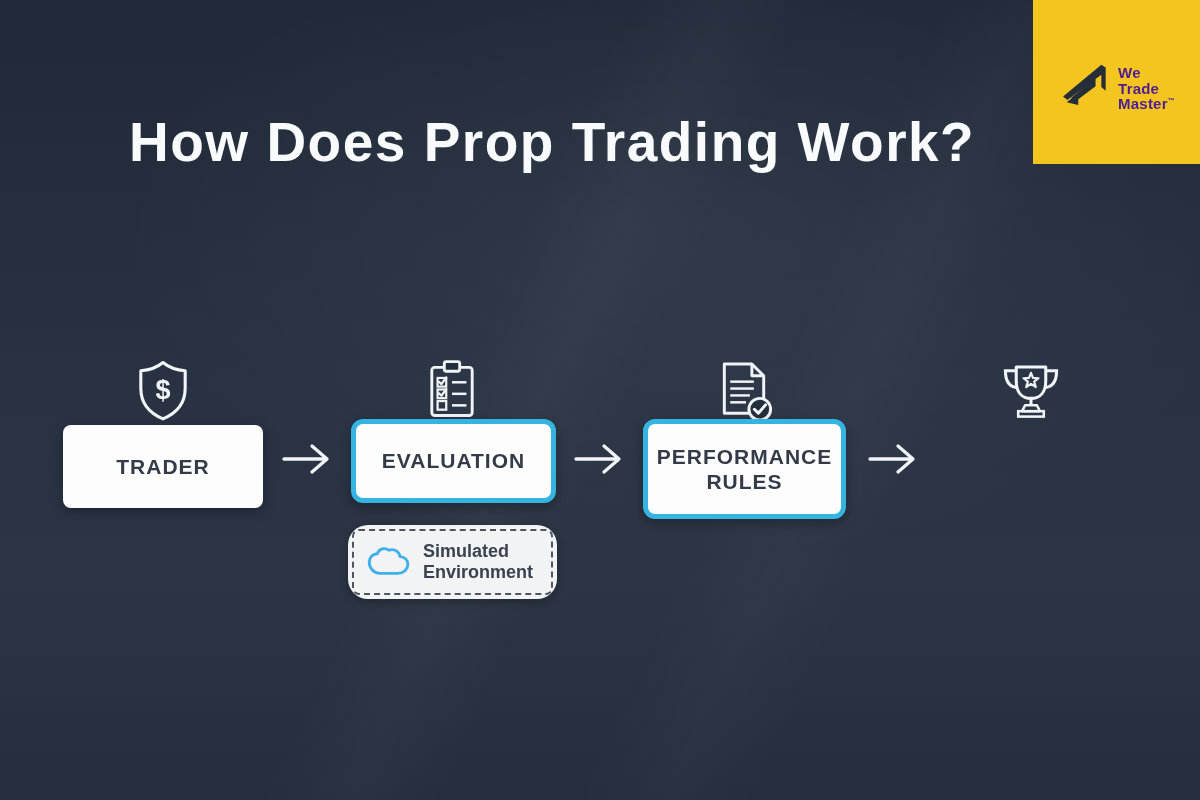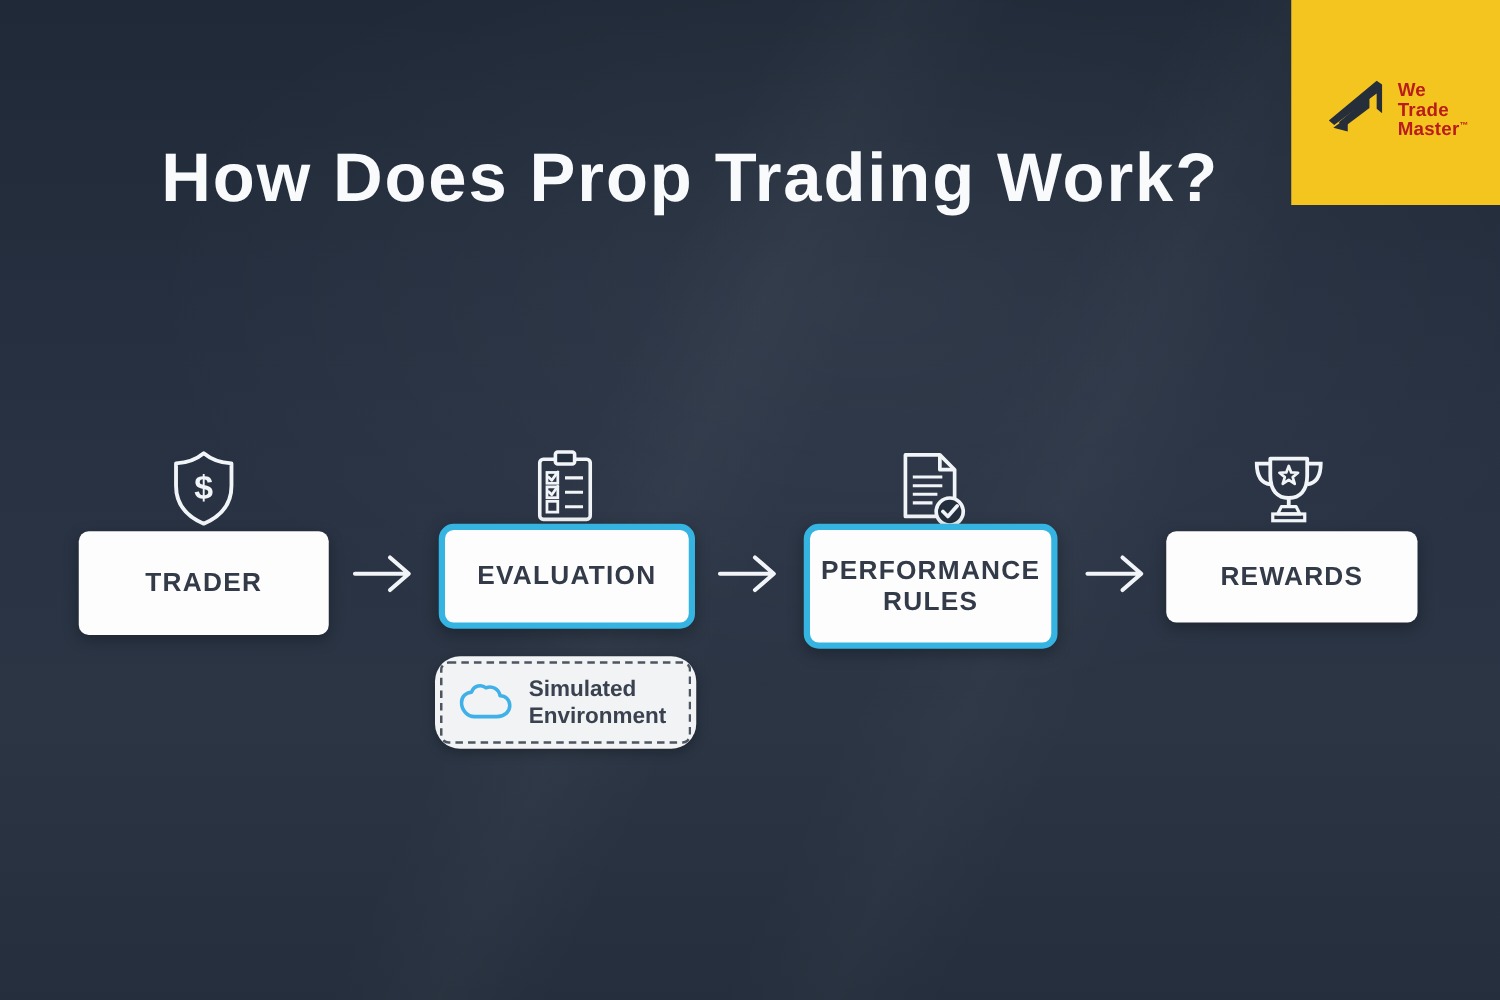--- a/index.html
+++ b/index.html
@@ -22,21 +22,21 @@
     color:#f8fafc; white-space:nowrap;
   }
 
   
   .logo-box {
     position:absolute; left:1033px; top:0; width:167px; height:164px;
     background:#F5C51F;
     display:flex; align-items:center; justify-content:center; gap:8px;
   }
   .logo-text {
-    font-size:15px; font-weight:700; line-height:1.06; color:#b91c1c; letter-spacing:.2px;margin-top:13px;
+    font-size:15px; font-weight:700; line-height:1.06; color:#4c1d95; letter-spacing:.2px;margin-top:13px;
   }
   .logo-text .tm { font-size:7px; vertical-align:super; }
 
   
   .box {
     position:absolute; background:#FDFDFE; border-radius:8px;
     display:flex; align-items:center; justify-content:center; text-align:center;
     color:#333B49; font-weight:700; font-size:21px; letter-spacing:1px; line-height:1.2;
     box-shadow:0 4px 12px rgba(0,0,0,0.28);
   }
@@ -147,23 +147,20 @@
 
   <svg class="step-icon i4" width="64" height="61" viewBox="0 0 64 62">
     <path d="M17 6 L47 6 L47 20 C47 32 41 38 32 38 C23 38 17 32 17 20 Z" fill="none" stroke="#F2F5F8" stroke-width="3.1" stroke-linejoin="round"></path>
     <path d="M17 10 L6 10 C6 21 10 26 17 27" fill="none" stroke="#F2F5F8" stroke-width="3.1"></path>
     <path d="M47 10 L58 10 C58 21 54 26 47 27" fill="none" stroke="#F2F5F8" stroke-width="3.1"></path>
     <path d="M32 12 L34 17.2 L39.6 17.5 L35.2 21 L36.9 26.5 L32 23.2 L27.1 26.5 L28.8 21 L24.4 17.5 L30 17.2 Z" fill="none" stroke="#F2F5F8" stroke-width="2.2" stroke-linejoin="round"></path>
     <line x1="32" y1="38" x2="32" y2="45" stroke="#F2F5F8" stroke-width="3.1"></line>
     <path d="M26 45 L38 45 L41 51 L23 51 Z" fill="none" stroke="#F2F5F8" stroke-width="2.6" stroke-linejoin="round"></path>
     <rect x="19" y="51" width="26" height="5.5" fill="none" stroke="#F2F5F8" stroke-width="2.6"></rect>
   </svg>
-  <div class="box b4">
-    <span class="lbl">REWARDS</span>
-  </div>
 
   <div class="callout">
     <div class="callout-inner">
       <svg width="44" height="32" viewBox="0 0 46 34">
         <path d="M13 29 L32 29 C38.5 29 43 24.8 43 19.5 C43 14.6 39.3 11.3 34.8 11.3 C33.6 5.6 28 2.3 22.8 4.5 C18.9 1.2 12.4 2.6 10.5 8.2 C5.6 8.4 2 12.3 2 17 C2 23.6 7 29 13 29 Z" fill="none" stroke="#3FB0E8" stroke-width="3" stroke-linejoin="round" stroke-linecap="round"></path>
       </svg>
       <span class="callout-label">Simulated Environment</span>
     </div>
   </div>
 

